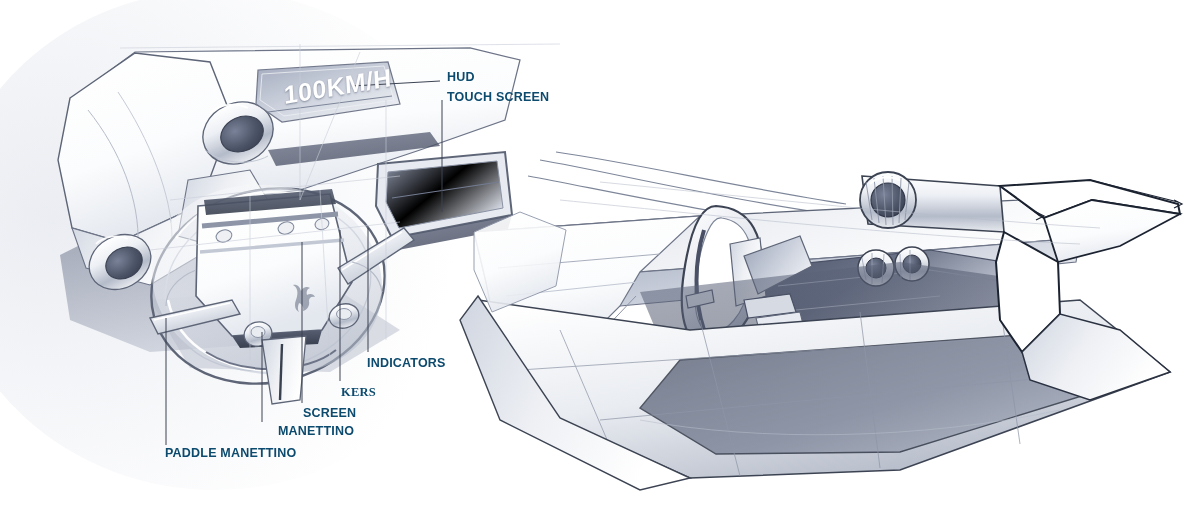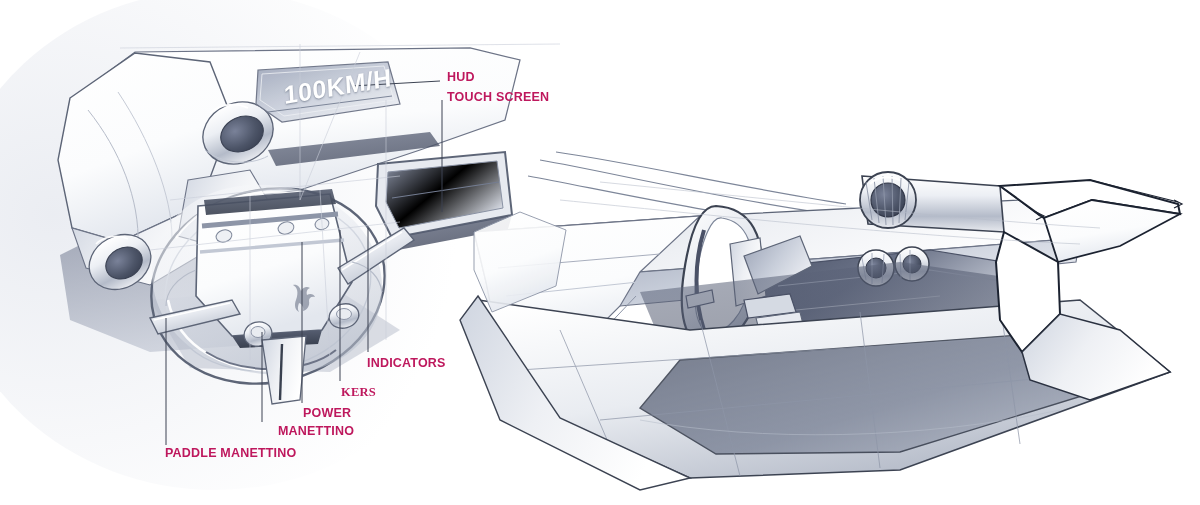--- a/index.html
+++ b/index.html
@@ -23,21 +23,21 @@
     inset: 0;
     width: 1200px;
     height: 505px;
   }
   .callout {
     position: absolute;
     font-family: "Liberation Sans", sans-serif;
     font-size: 12.5px;
     font-weight: 700;
     letter-spacing: 0.2px;
-    color: #be185d;
+    color: #0c4a6e;
     white-space: nowrap;
     line-height: 1;
   }
   .hud-value {
     position: absolute;
     font-family: "Liberation Sans", sans-serif;
     font-size: 25px;
     font-weight: 700;
     letter-spacing: 0.5px;
     color: #ffffff;
@@ -368,19 +368,19 @@
   <div class="hud-value" style="left:284px; top:83px;">100KM/H</div>
 
   <div class="callout" style="left:447px; top:71px;">HUD</div>
 
   <div class="callout" style="left:447px; top:91px;">TOUCH SCREEN</div>
 
   <div class="callout" style="left:367px; top:357px;text-align:center;">INDICATORS</div>
 
   <div class="callout" style="left:341px; top:386px;font-family:Liberation Serif, serif;">KERS</div>
 
-  <div class="callout" style="left:303px; top:407px;">POWER</div>
+  <div class="callout" style="left:303px; top:407px;">SCREEN</div>
 
   <div class="callout" style="left:263px; top:425px;margin-left:15px;">MANETTINO</div>
 
   <div class="callout" style="left:165px; top:447px;">PADDLE MANETTINO</div>
 
 </div>
 
 </body></html>

